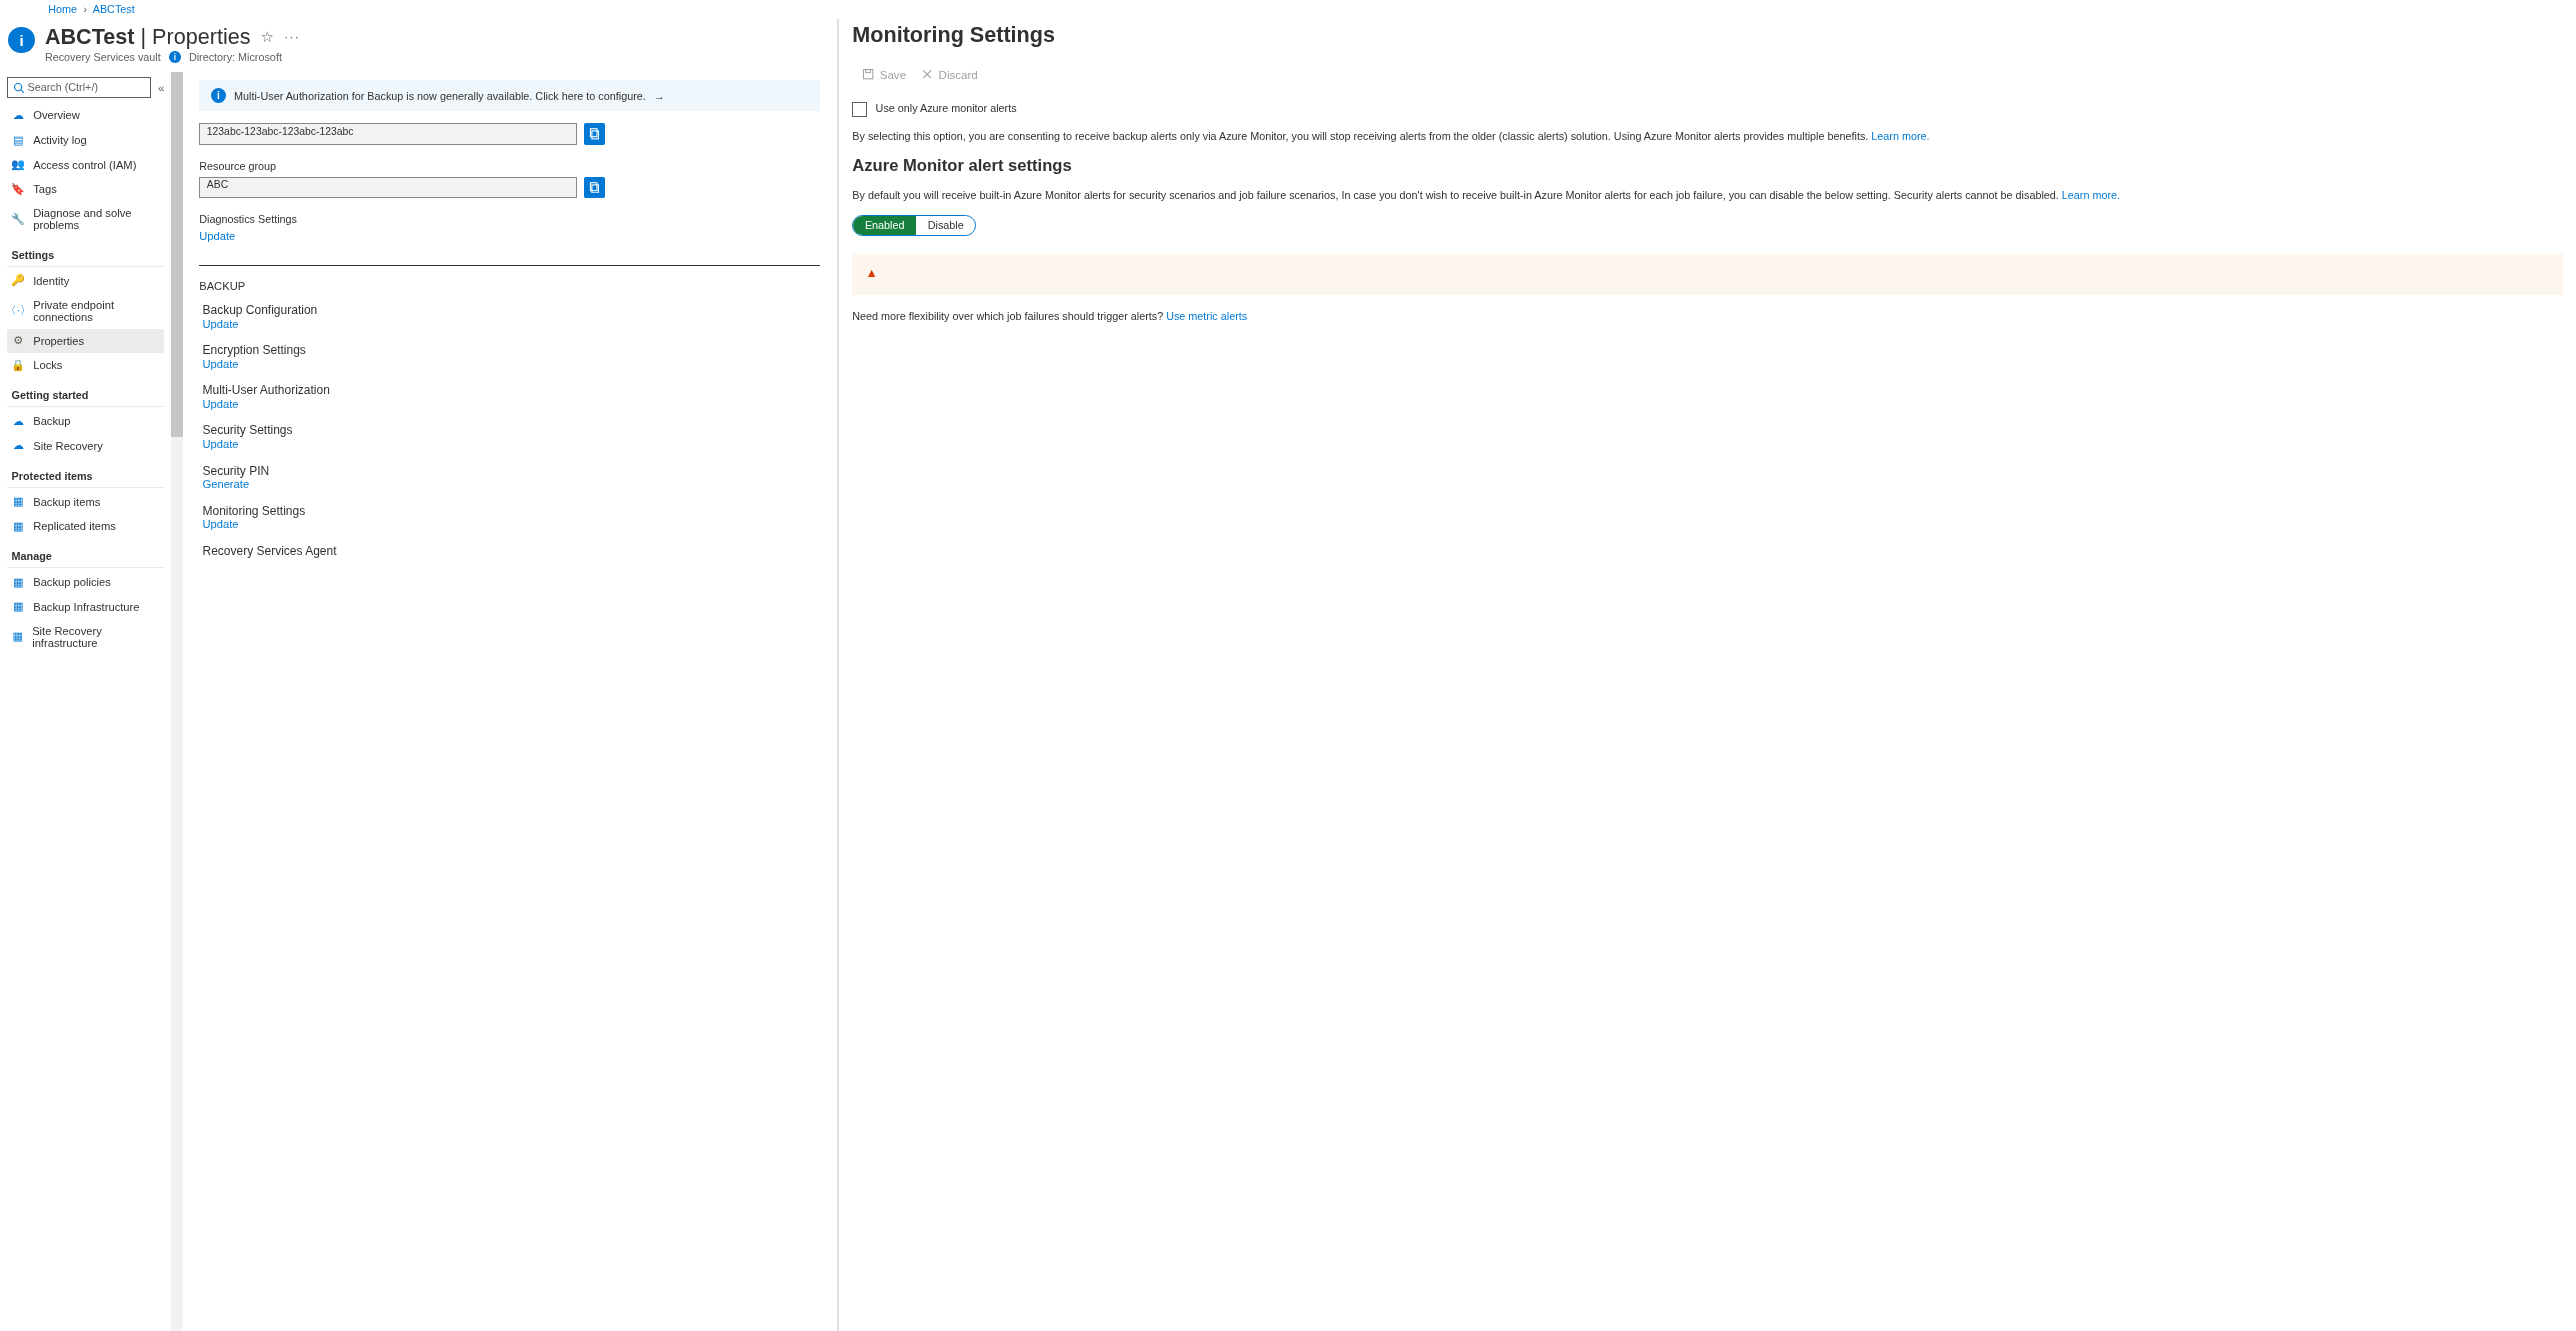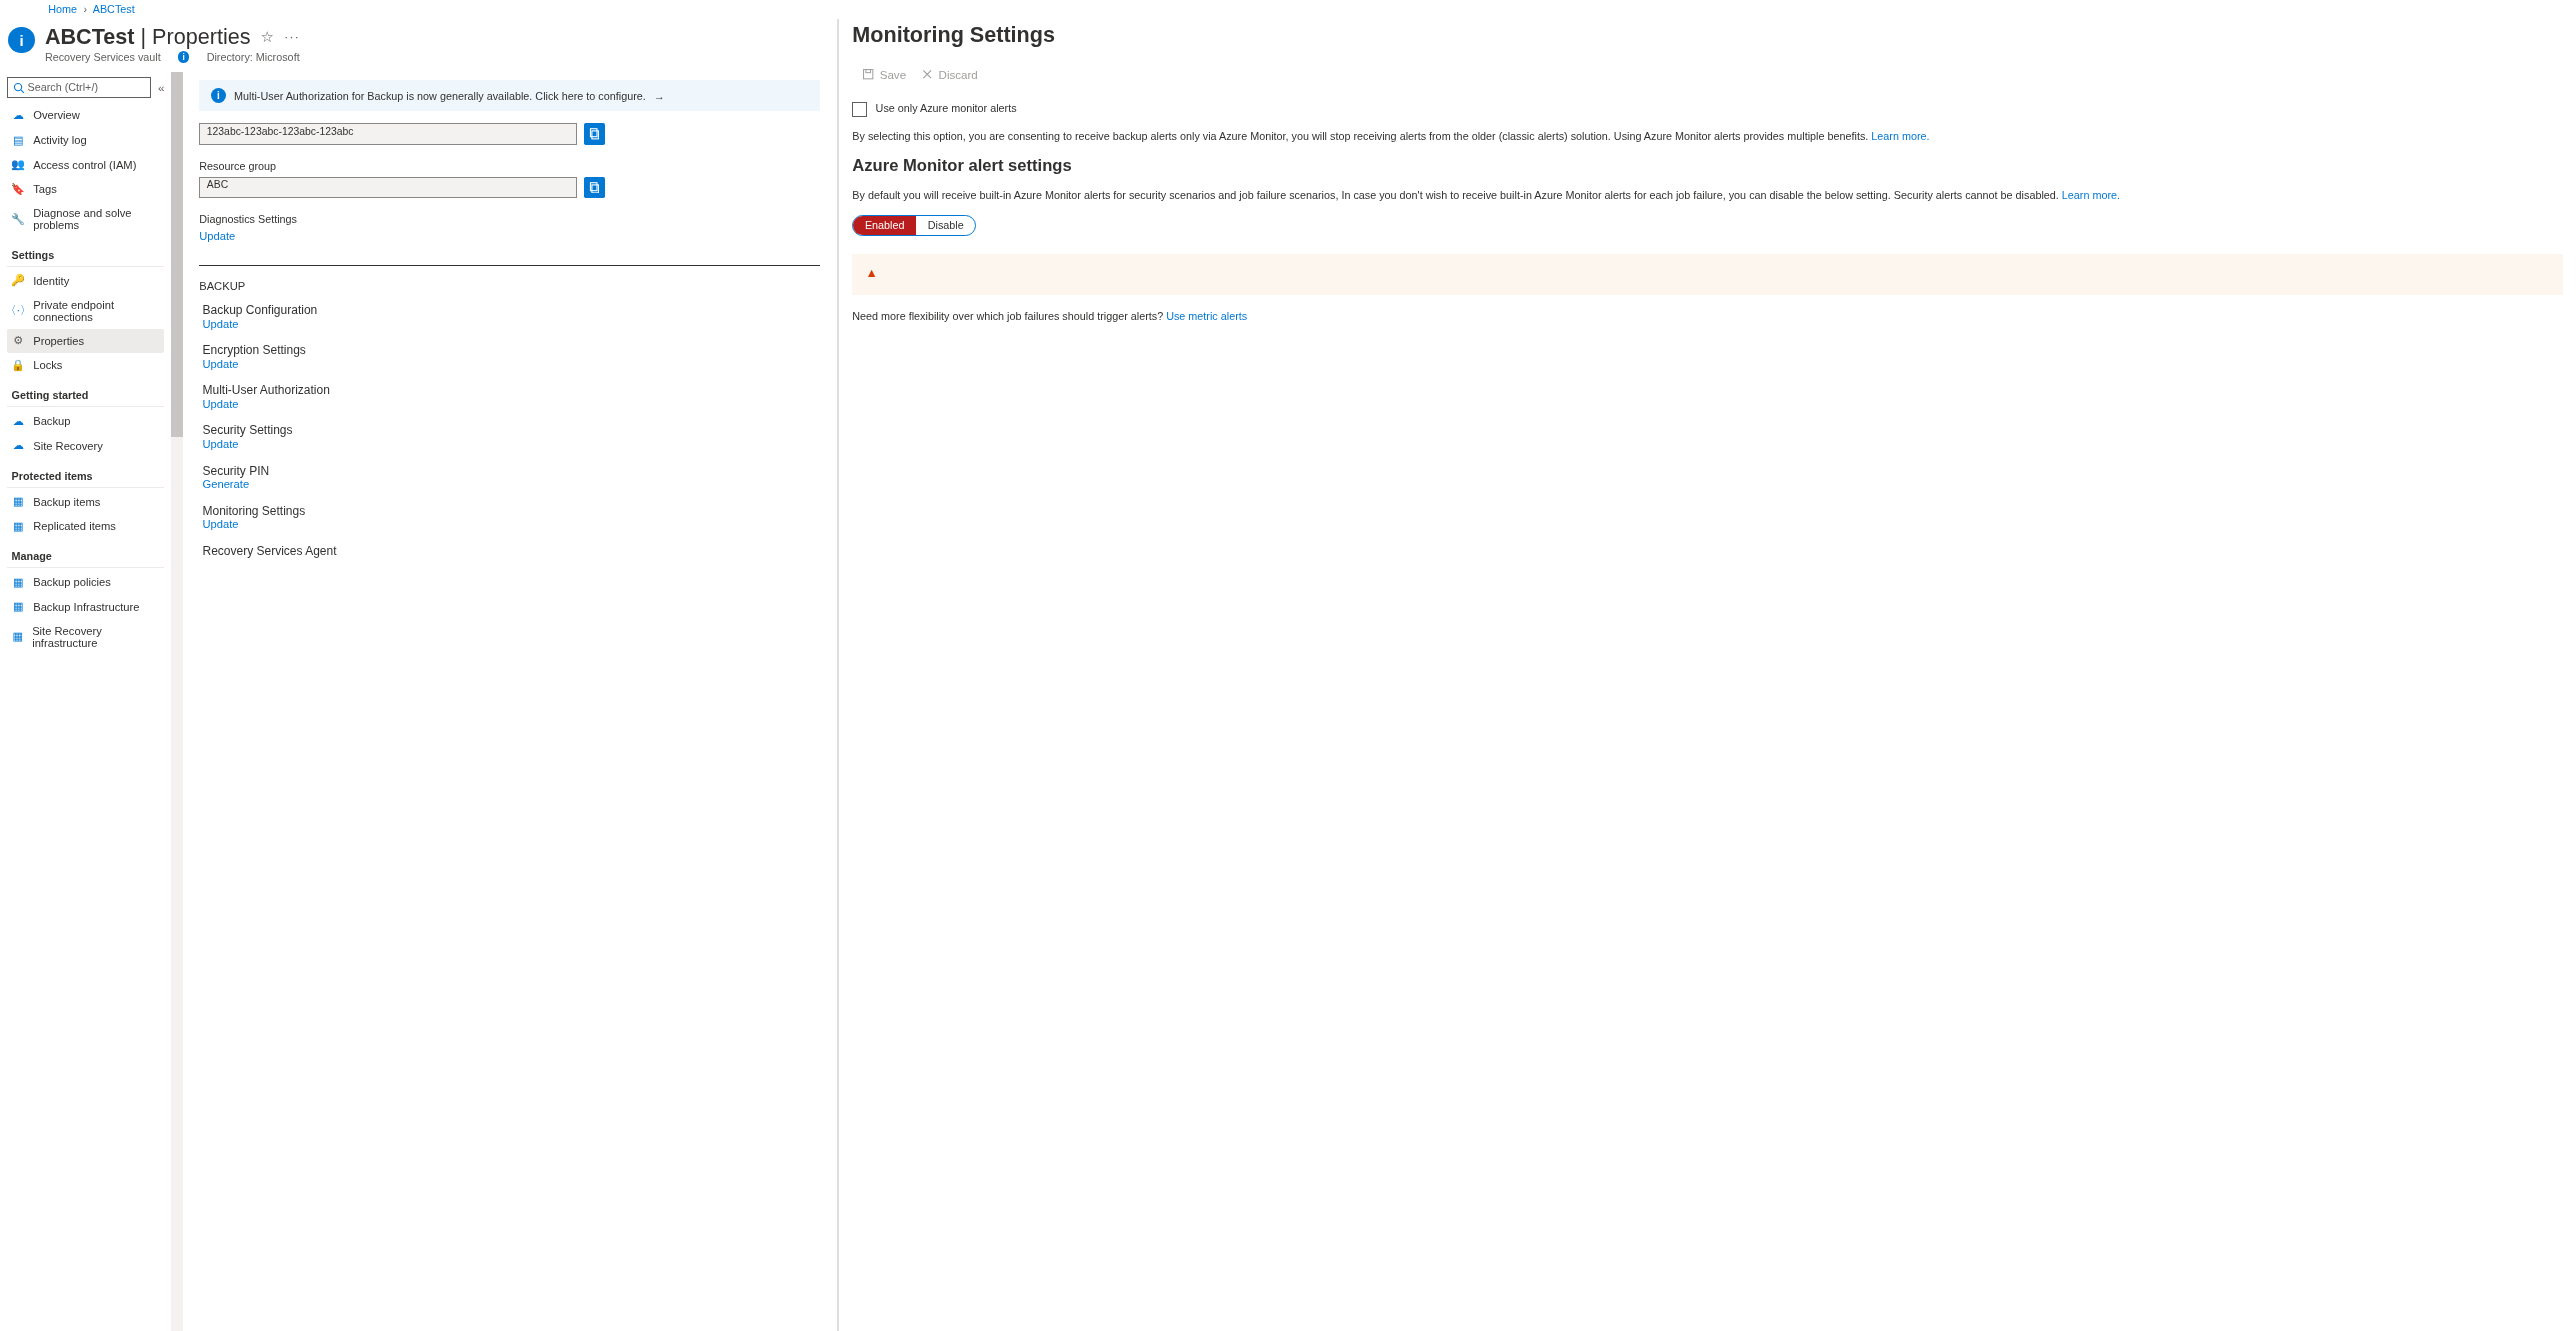--- a/index.html
+++ b/index.html
@@ -26,21 +26,21 @@
   .res-header { display: flex; align-items: flex-start; padding: 5px 8.3px 8.3px; gap: 10px; }
   .res-icon {
     width: 26.6px; height: 26.6px; border-radius: 50%;
     background: #0078d4; color: #fff;
     display: flex; align-items: center; justify-content: center;
     font-weight: 600; font-size: 15px; margin-top: 3.3px;
   }
   .res-title-row { display: flex; align-items: center; gap: 10px; }
   .res-title { font-size: 21.6px; font-weight: 600; }
   .res-title .thin { font-weight: 400; }
-  .res-sub { color: #605e5c; font-size: 10.8px; margin-top: 1.7px; display: flex; align-items: center; gap: 8.3px; justify-content: space-between;}
+  .res-sub { color: #605e5c; font-size: 10.8px; margin-top: 1.7px; display: flex; align-items: center; gap: 8.3px;}
   .star { color: #605e5c; font-size: 15px; cursor: pointer; }
   .dots { color: #605e5c; font-size: 13.3px; cursor: pointer; letter-spacing: 0.8px; }
   .info-dot { width:11.6px; height:11.6px; border-radius:50%; background:#0078d4; color:#fff; font-size:8.3px; display:inline-flex; align-items:center; justify-content:center; font-weight:700;}
 
   
   .body-row { display: flex; flex: 1; overflow: hidden; }
   .sidebar { width: 171px; padding: 3.3px 6.6px; overflow-y: auto; }
   .search-wrap { display: flex; align-items: center; gap: 6.6px; margin: 1.7px 0 5px; }
   .search-box {
     flex: 1; display: flex; align-items: center;
@@ -109,21 +109,21 @@
   .checkbox-row { display: flex; align-items: flex-start; gap: 8.3px; margin: 11.6px 0 11.6px; }
   .checkbox-row .box { width: 15px; height: 15px; border: 0.8px solid #605e5c; }
   .para { font-size: 10.8px; line-height: 1.45; margin-bottom: 11.6px; }
   .sub-head { font-size: 16.6px; font-weight: 600; margin: 11.6px 0; }
   .toggle-label { font-size: 10.8px; margin-bottom: 6.6px; }
   .pill-toggle {
     display: inline-flex; border: 0.8px solid #0078d4; border-radius: 11.6px;
     overflow: hidden; font-size: 10.8px;
   }
   .pill-toggle span { padding: 3.3px 11.6px; cursor: pointer; }
-  .pill-toggle .on { background: #b91c1c; color: #fff; }
+  .pill-toggle .on { background: #15803d; color: #fff; }
   .pill-toggle .off { color: #323130; }
 
   .warn-box {
     background: #fdf6ef; padding: 11.6px 13.3px;
     margin: 18px 0 15px; font-size: 10.8px; line-height: 1.45;
     display: flex; gap: 8.3px;
   }
   .warn-tri { color: #d83b01; font-size: 12.4px; }
   .footer-line { font-size: 10.8px; }
 </style>

